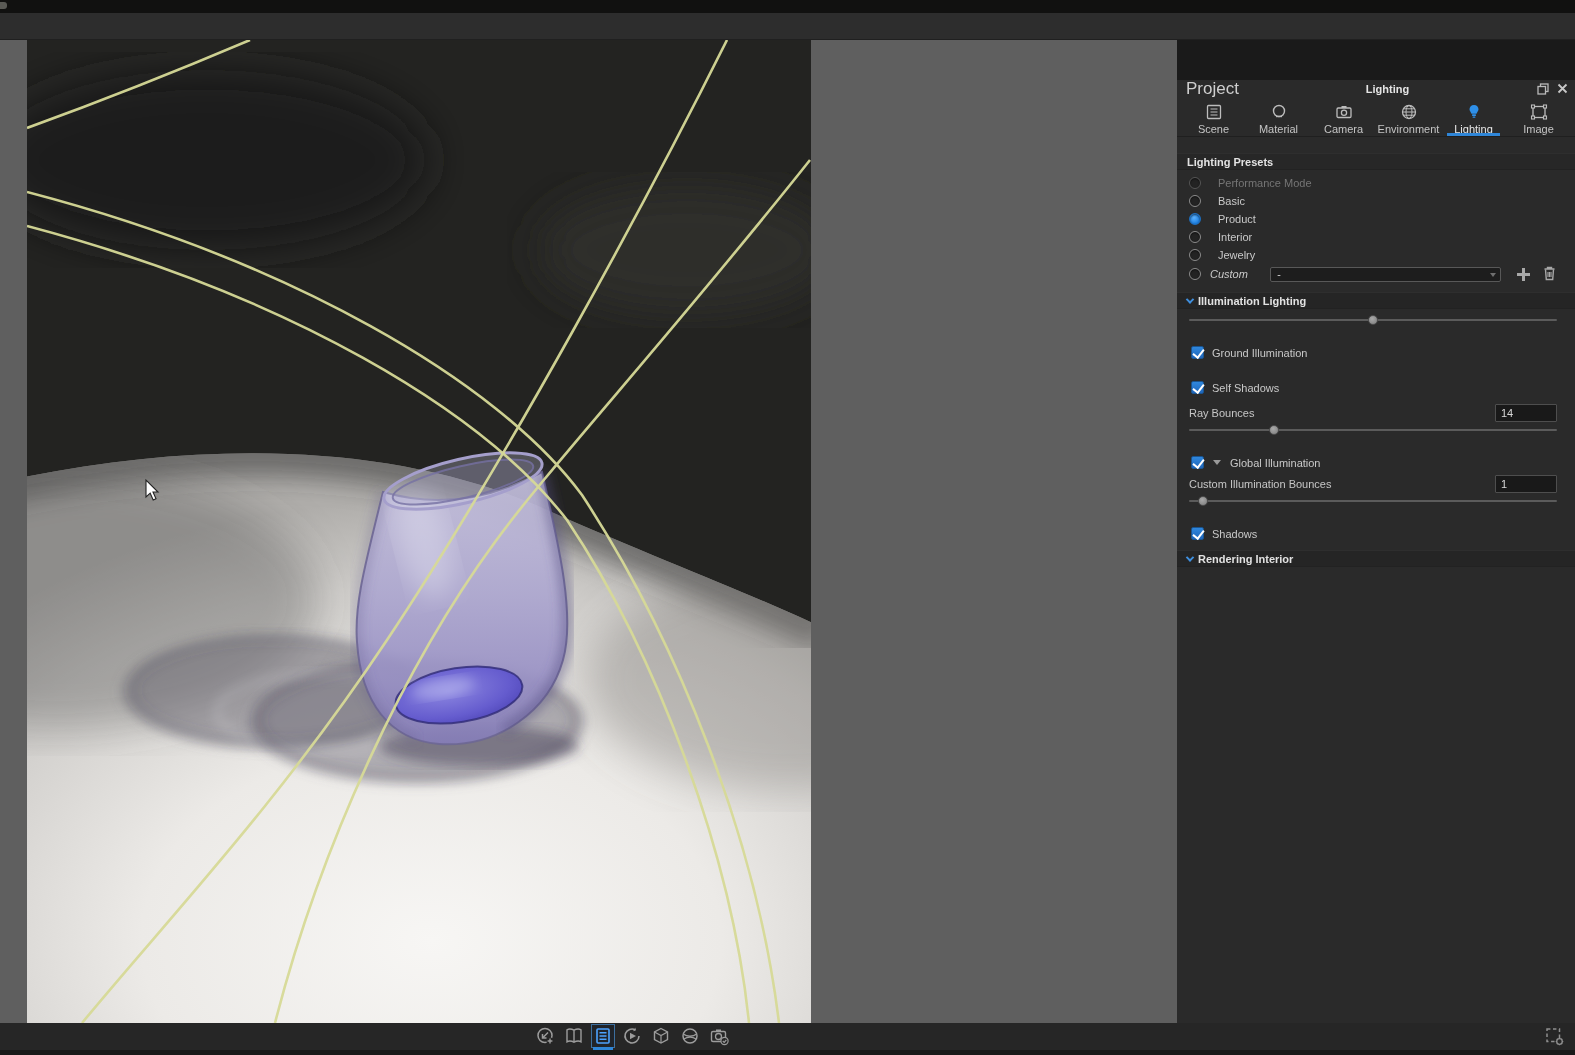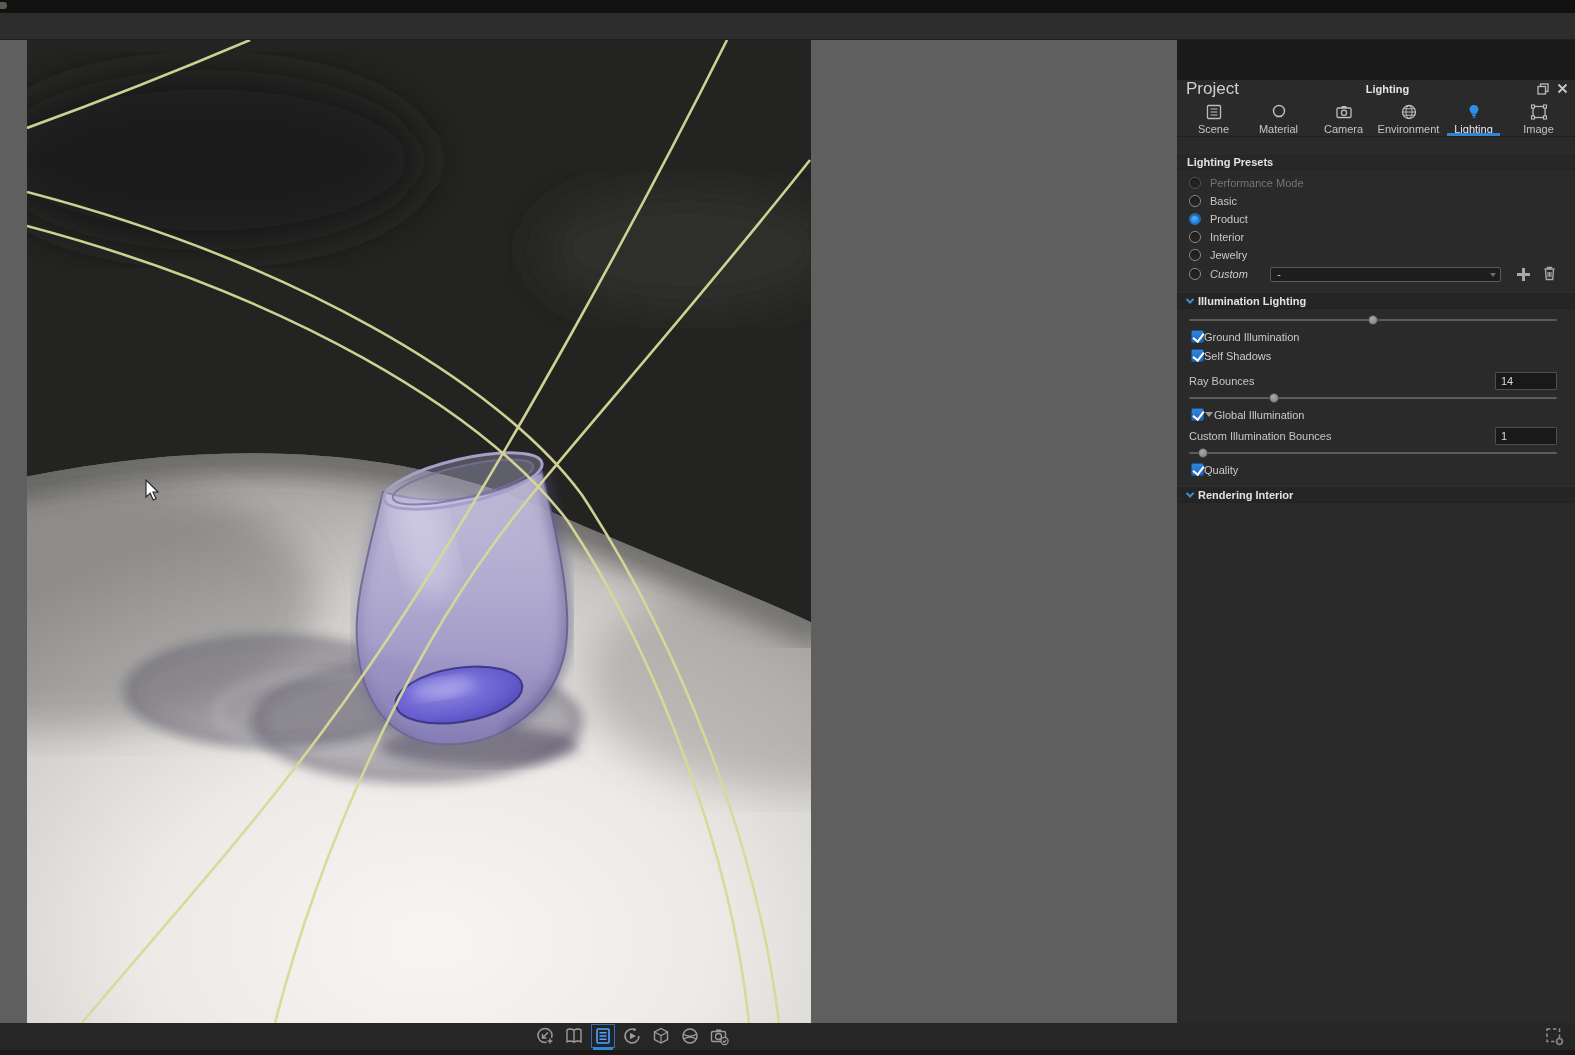--- a/index.html
+++ b/index.html
@@ -31,21 +31,21 @@
   .tab.active .tab-label { color:#e8e8e8; }
   .tab.active::after { content:""; position:absolute; left:6px; right:6px; bottom:0; height:3px; background:#2f86d8; }
   .tab svg { width:18px; height:18px; }
 
   .section-band { height:17px; display:flex; align-items:center; gap:5px; background:#252525; border-top:1px solid #2e2e2e; border-bottom:1px solid #222; padding-left:10px; margin-top:8px; }
   .section-band.first { margin-top:16px; background:#272727; }
   .section-title { font-weight:bold; color:#e2e2e2; font-size:11px; }
   .chev { width:6px; height:6px; border-right:2px solid #3f8fde; border-bottom:2px solid #3f8fde; transform:rotate(45deg) translate(-1px,-1px); }
 
   .rows { padding:4px 18px 0 12px; }
-  .radio-row { display:flex; align-items:center; gap:9px; height:18px; }
+  .radio-row { display:flex; align-items:center; gap:17px; height:18px; }
   .radio { width:12px; height:12px; border-radius:50%; border:1px solid #8b8b8b; background:#232323; flex:none; box-shadow:inset 0 1px 2px rgba(0,0,0,.6); }
   .radio.sel { background:radial-gradient(circle at 40% 35%, #5cb2ff, #1d7fe0 70%); border-color:#1d6fc0; }
   .radio.dis { border-color:#555; }
   .radio-label { color:#c9c9c9; }
   .radio-label.dim { color:#757575; }
 
   .custom-row { display:flex; align-items:center; gap:9px; height:20px;font-style:italic; }
   .dropdown { width:262px; height:15px; background:#1d1d1d; border:1px solid #585858; border-radius:2px; display:flex; align-items:center; padding:0 6px; color:#bdbdbd; margin-left:13px; position:relative; }
   .dropdown .dd-arrow { position:absolute; right:4px; top:5px; width:0; height:0; border-left:3px solid transparent; border-right:3px solid transparent; border-top:4px solid #6f6f6f; }
   .plus-icon { position:relative; width:15px; height:15px; margin-left:6px; }
@@ -53,21 +53,21 @@
   .plus-icon::before { left:6px; top:1px; width:3px; height:13px; }
   .plus-icon::after { left:1px; top:6px; width:13px; height:3px; }
 
   .value-row { display:flex; align-items:center; justify-content:space-between; height:20px; margin-top:3px; }
   .value-row .vlabel { color:#c6c6c6; }
   .num-input { width:62px; height:18px; background:#191919; border:1px solid #4e4e4e; border-radius:1px; color:#d8d8d8; font-size:11px; padding:0 5px; font-family:"Liberation Sans",sans-serif; }
   .slider { position:relative; height:12px; margin:1px 0 2px 0; }
   .slider .track { position:absolute; left:0; right:0; top:5px; height:2px; background:#5b5b5b; border-radius:1px; }
   .slider .handle { position:absolute; top:1px; width:10px; height:10px; border-radius:50%; background:radial-gradient(circle at 40% 35%, #a9a9a9, #7c7c7c); border:1px solid #4c4c4c; }
 
-  .check-row { display:flex; align-items:center; height:17px; margin-top:2px; padding-left:2px; }
+  .check-row { display:flex; align-items:center; gap:8px; height:17px; margin-top:18px; padding-left:2px; }
   .checkbox { position:relative; width:13px; height:13px; background:linear-gradient(#2f87dd,#1f66bb); border:1px solid #1a548f; border-radius:2px; flex:none; }
   .checkbox::after { content:""; position:absolute; left:3px; top:0px; width:5px; height:9px; border-right:2px solid #fff; border-bottom:2px solid #fff; transform:rotate(38deg); }
   .tri { width:0; height:0; border-left:4px solid transparent; border-right:4px solid transparent; border-top:5px solid #9a9a9a; margin:0 1px; }
 
   
   .dock { position:absolute; left:0; top:1023px; width:1575px; height:27px; background:#262626; }
   .dock-bottom { position:absolute; left:0; top:1050px; width:1575px; height:5px; background:#191919; }
   .dock-center { position:absolute; left:533px; top:1px; display:flex; align-items:center; gap:5px; }
   .dock-item { width:24px; height:24px; display:flex; align-items:center; justify-content:center; position:relative; }
   .dock-item svg { width:20px; height:20px; }
@@ -316,21 +316,21 @@
         <div class="value-row">
           <span class="vlabel">Custom Illumination Bounces</span>
           <input class="num-input" readonly="" value="1" style="">
         </div>
         <div class="slider">
           <span class="track"></span>
           <span class="handle" style="left:calc(3% - 2px);"></span>
         </div>
         <div class="check-row">
           <span class="checkbox"></span>
-          <span>Quality</span>
+          <span>Shadows</span>
         </div>
       </div>
 
       <div class="section-band">
         <span class="chev"></span>
         <span class="section-title">Rendering Interior</span>
       </div>
 
     </aside>
   </div>

